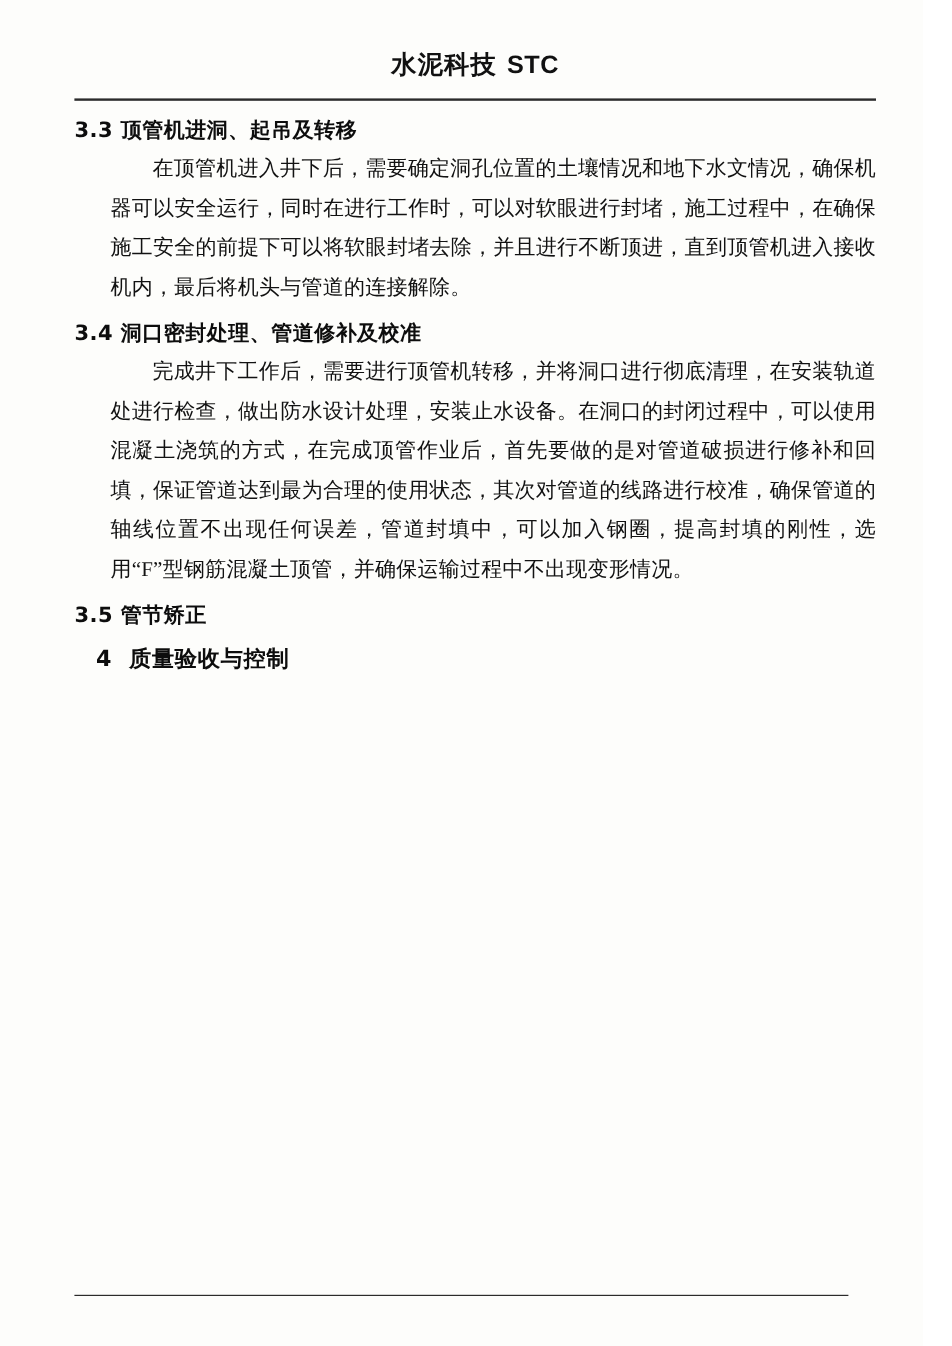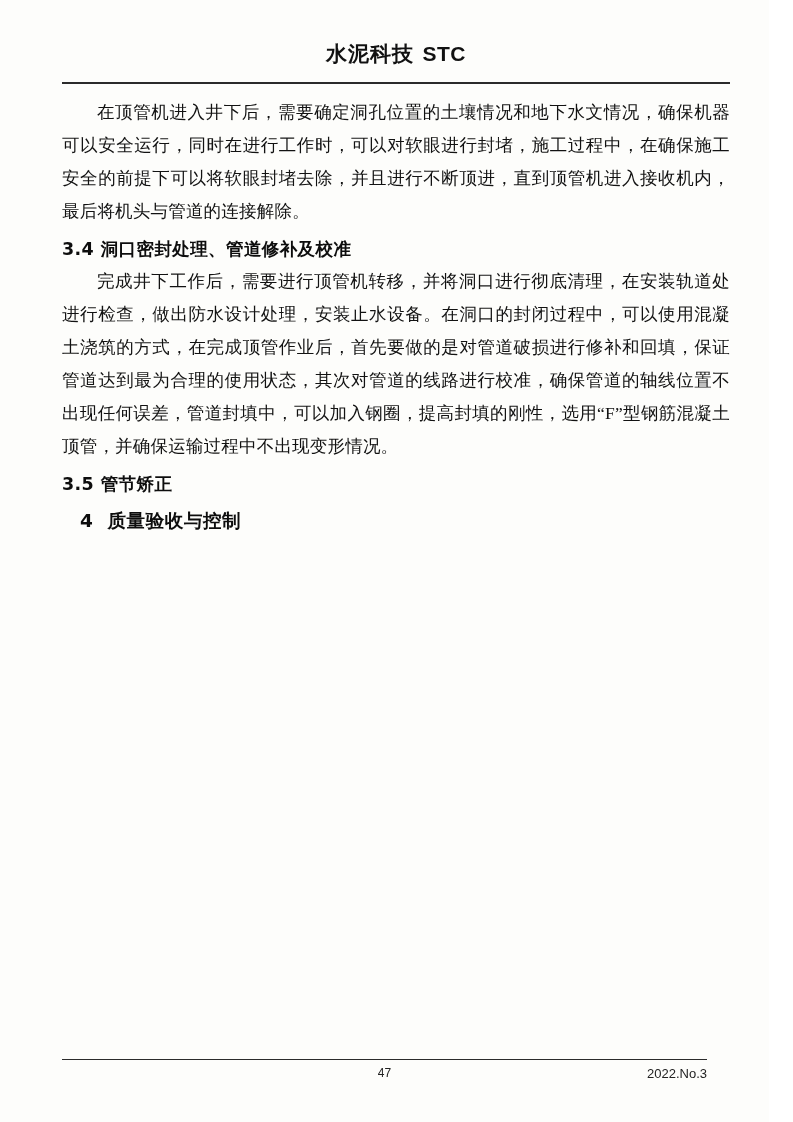--- a/index.html
+++ b/index.html
@@ -46,20 +46,21 @@
     font-size: 17.5px;
     line-height: 33px;
     color: #121212;
     margin: 0 0 2px 0;
     text-align: justify;
     text-justify: inter-ideograph;
     letter-spacing: 0.2px;
   }
   p.indent {
     text-indent: 2em;
+    margin-left: 30px;
   }
   h3.section-head {
     font-family: "DejaVu Sans", "Liberation Sans", sans-serif;
     font-size: 17.5px;
     font-weight: bold;
     color: #0d0d0d;
     margin: 9px 0 4px 0;
     letter-spacing: 0.4px;
   }
   h2.section-head-major {
@@ -112,34 +113,31 @@
 
   <div class="content">
 
     <div class="header-title">
       <span>水泥科技</span>
       <span class="stc">STC</span>
     </div>
     <hr class="rule-top">
 
 
+    <h3 class="section-head">3.3  顶管机进洞、起吊及转移</h3>
     <p class="body-text indent">在顶管机进入井下后，需要确定洞孔位置的土壤情况和地下水文情况，确保机器可以安全运行，同时在进行工作时，可以对软眼进行封堵，施工过程中，在确保施工安全的前提下可以将软眼封堵去除，并且进行不断顶进，直到顶管机进入接收机内，最后将机头与管道的连接解除。</p>
 
     <h3 class="section-head">3.4  洞口密封处理、管道修补及校准</h3>
     <p class="body-text indent">完成井下工作后，需要进行顶管机转移，并将洞口进行彻底清理，在安装轨道处进行检查，做出防水设计处理，安装止水设备。在洞口的封闭过程中，可以使用混凝土浇筑的方式，在完成顶管作业后，首先要做的是对管道破损进行修补和回填，保证管道达到最为合理的使用状态，其次对管道的线路进行校准，确保管道的轴线位置不出现任何误差，管道封填中，可以加入钢圈，提高封填的刚性，选用“F”型钢筋混凝土顶管，并确保运输过程中不出现变形情况。</p>
 
     <h3 class="section-head">3.5  管节矫正</h3>
 
     <h2 class="section-head-major">
       <span class="num">4</span><span>质量验收与控制</span>
     </h2>
 
   </div>
 
   <div class="footer">
     <hr class="rule-bottom">
-    <div class="footer-row">
-      <span class="page-number">47</span>
-      <span class="issue-info">2022.No.3</span>
-    </div>
   </div>
 
 </div>
 
 </body></html>

